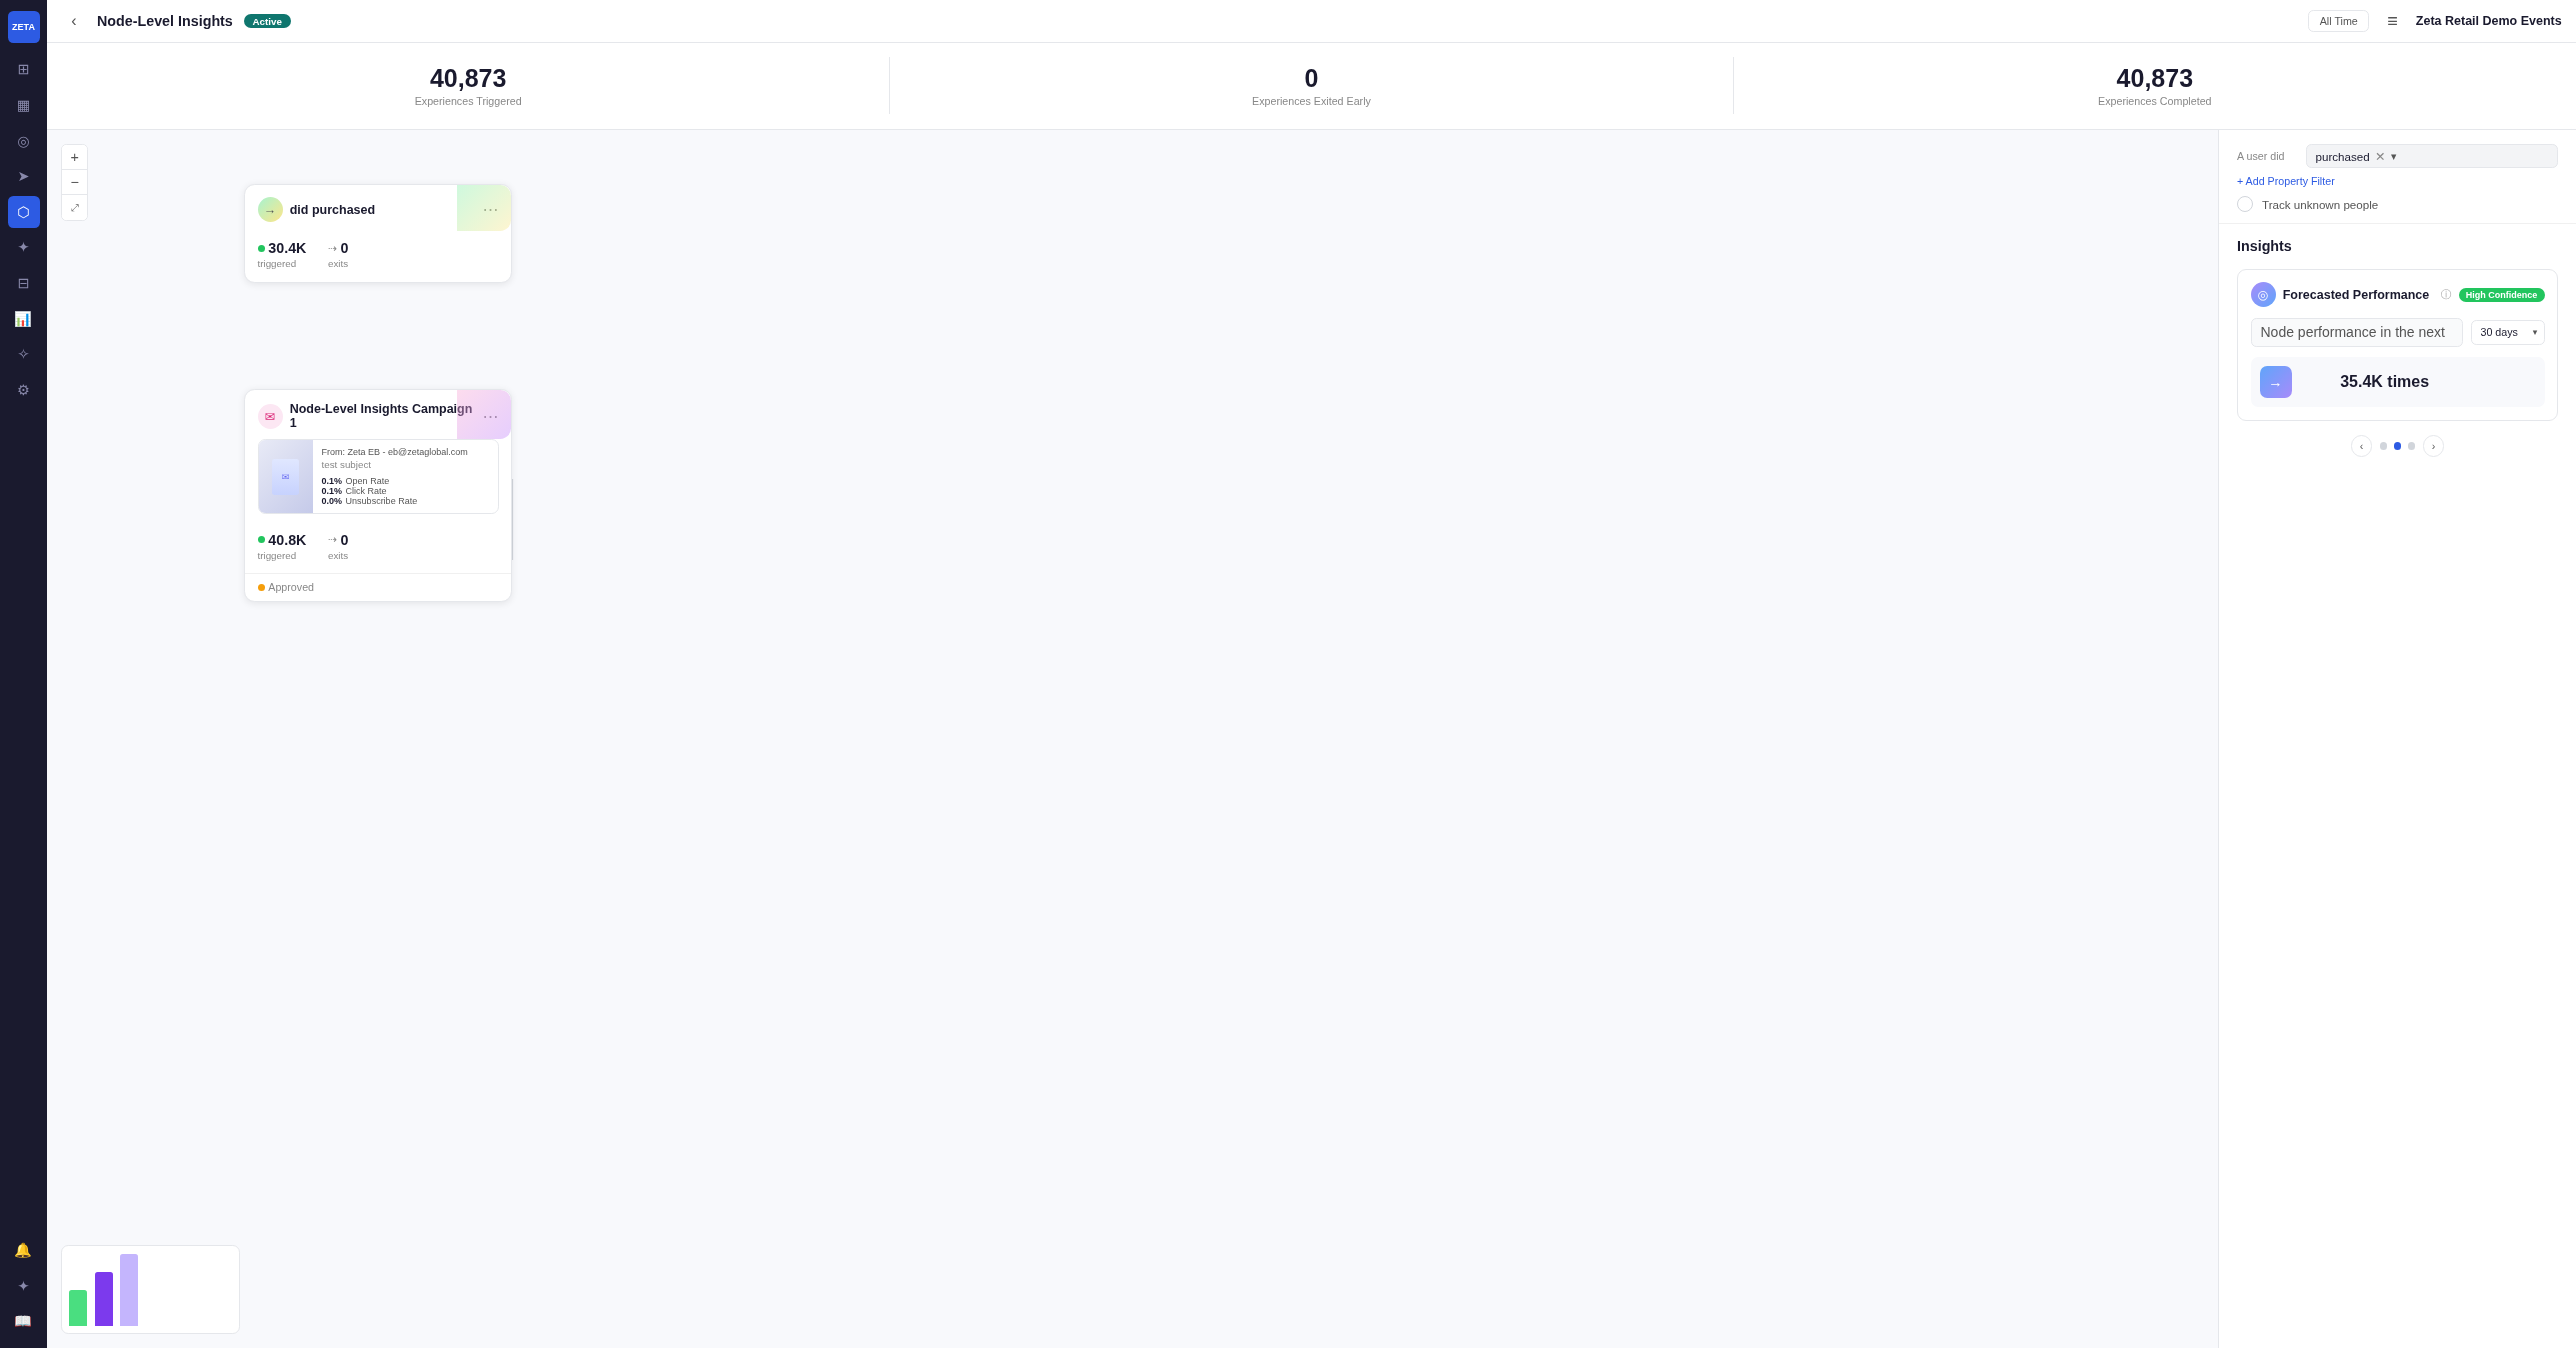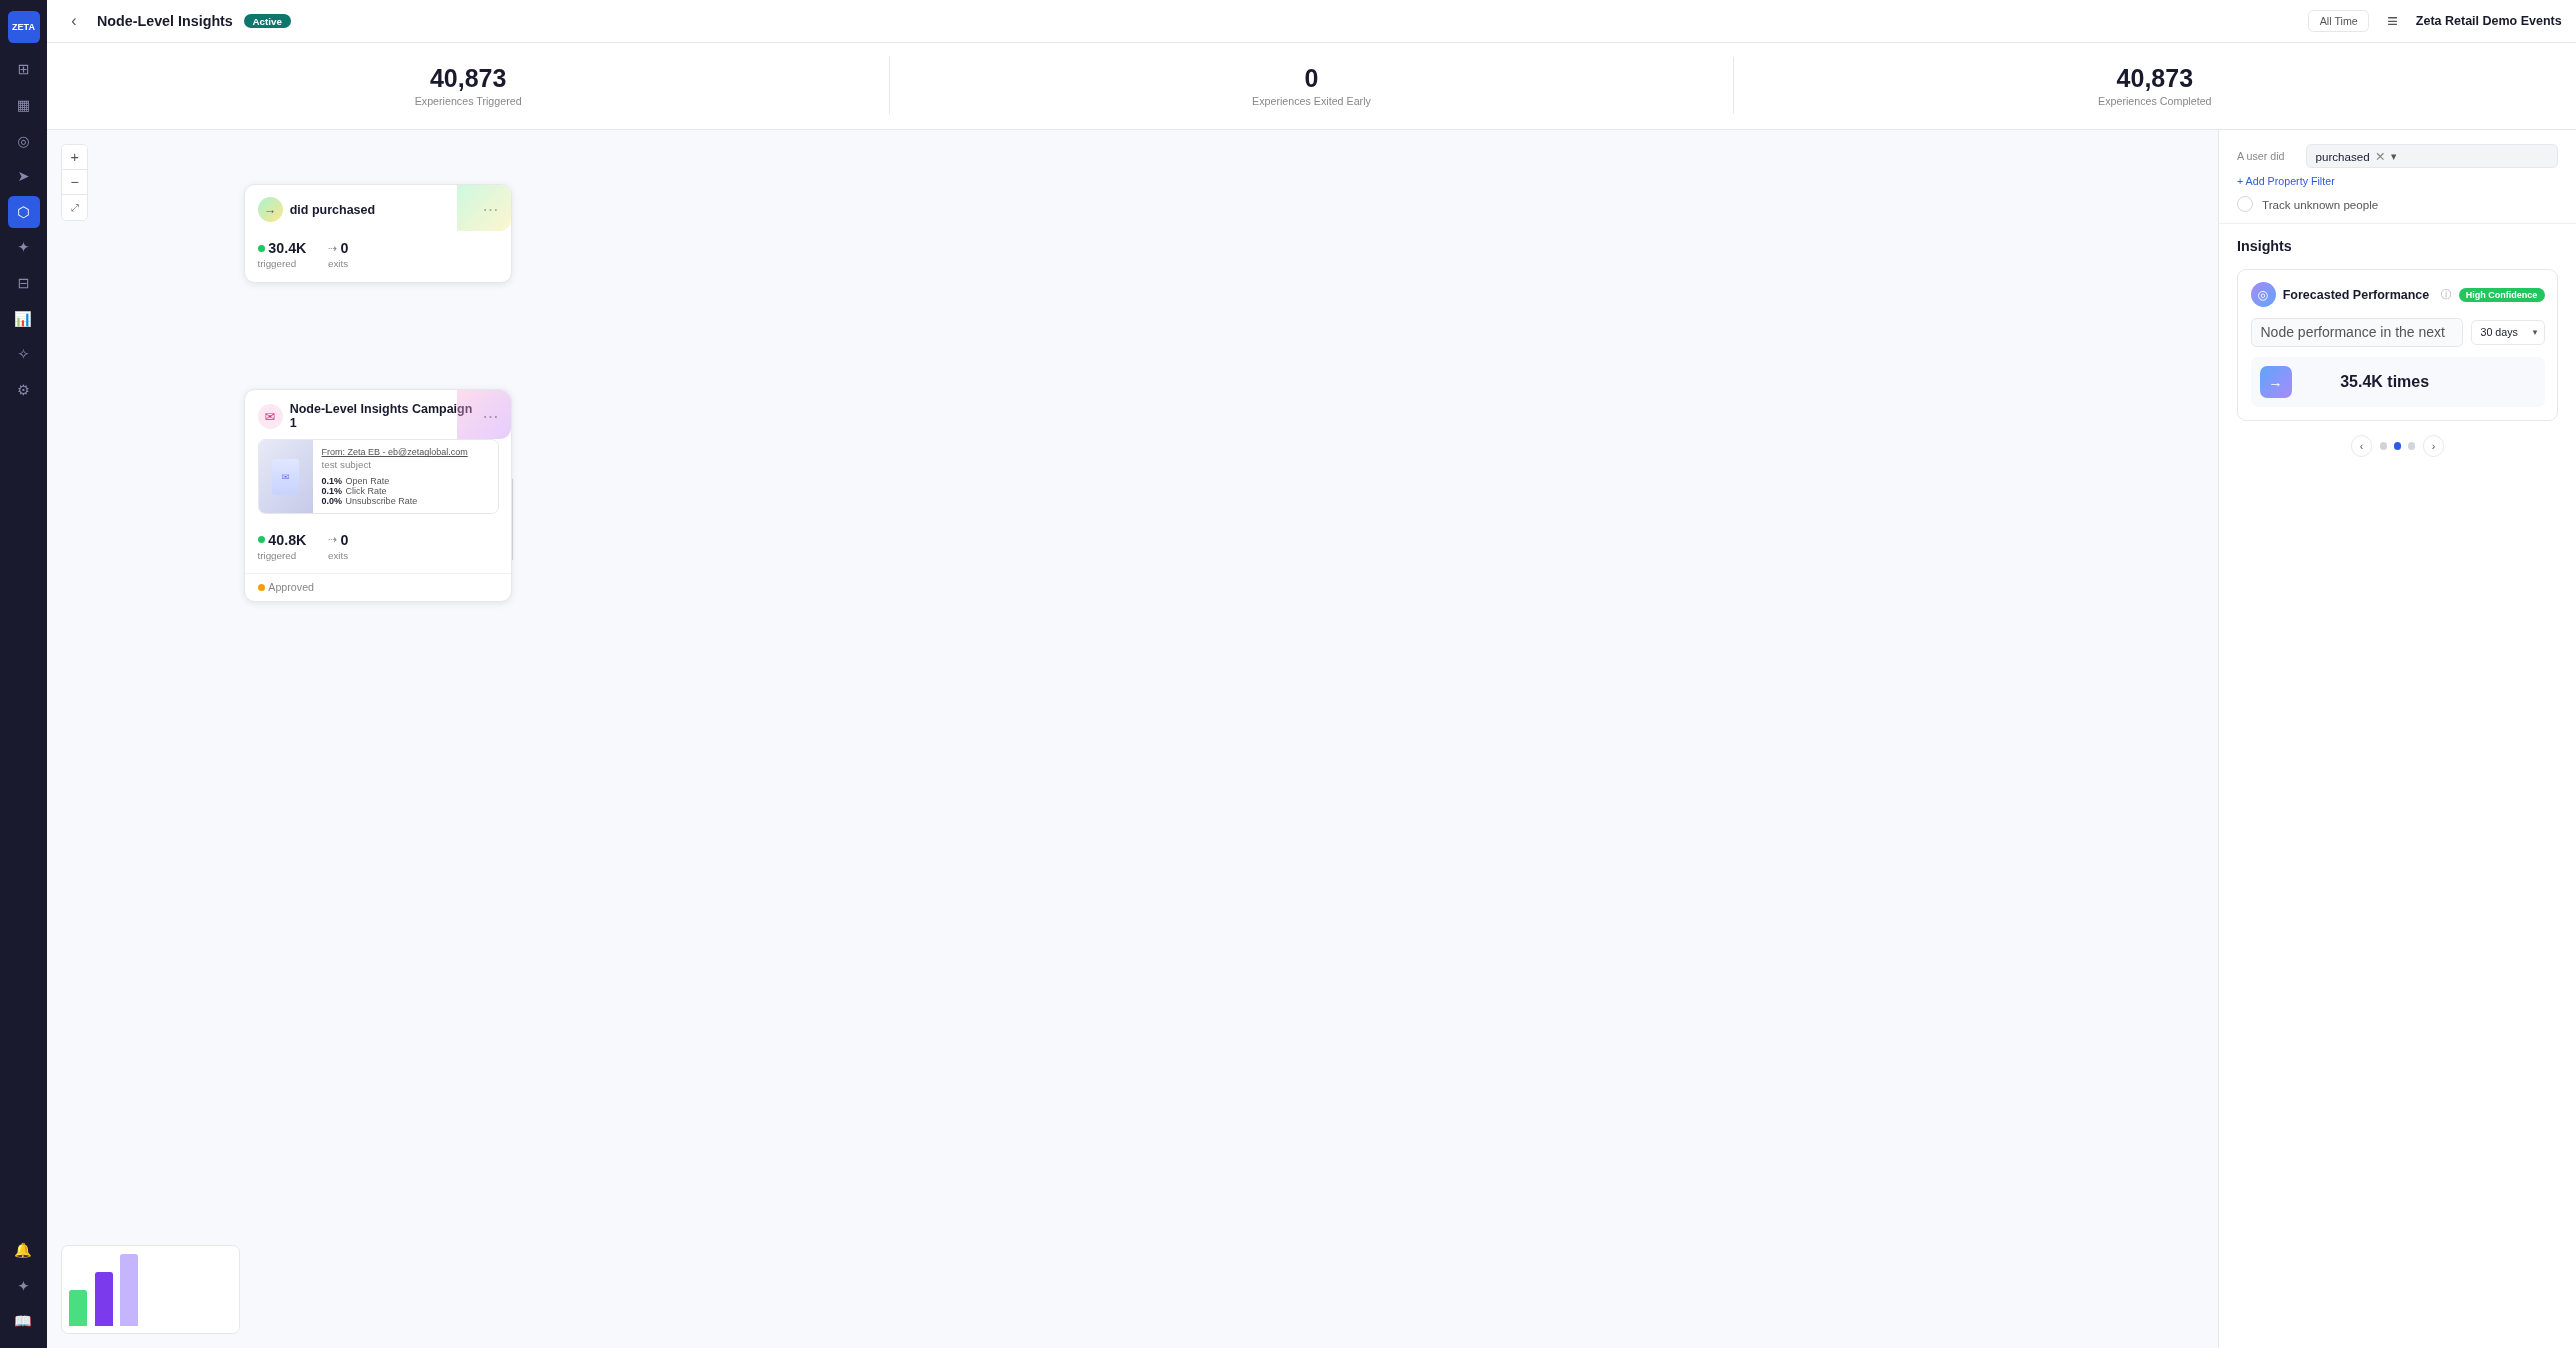--- a/index.html
+++ b/index.html
@@ -261,21 +261,20 @@
       font-size: 18px;
     }
     .campaign-details {
       padding: 7.2px 9px;
       flex: 1;
     }
     .campaign-from {
       font-size: 9px;
       color: #555;
       margin-bottom: 1.8px;
-      text-decoration: underline;
     }
     .campaign-subject {
       font-size: 9.8px;
       color: #888;
       margin-bottom: 5.4px;
     }
     .campaign-rate-row {
       display: flex;
       align-items: center;
       gap: 3.6px;

